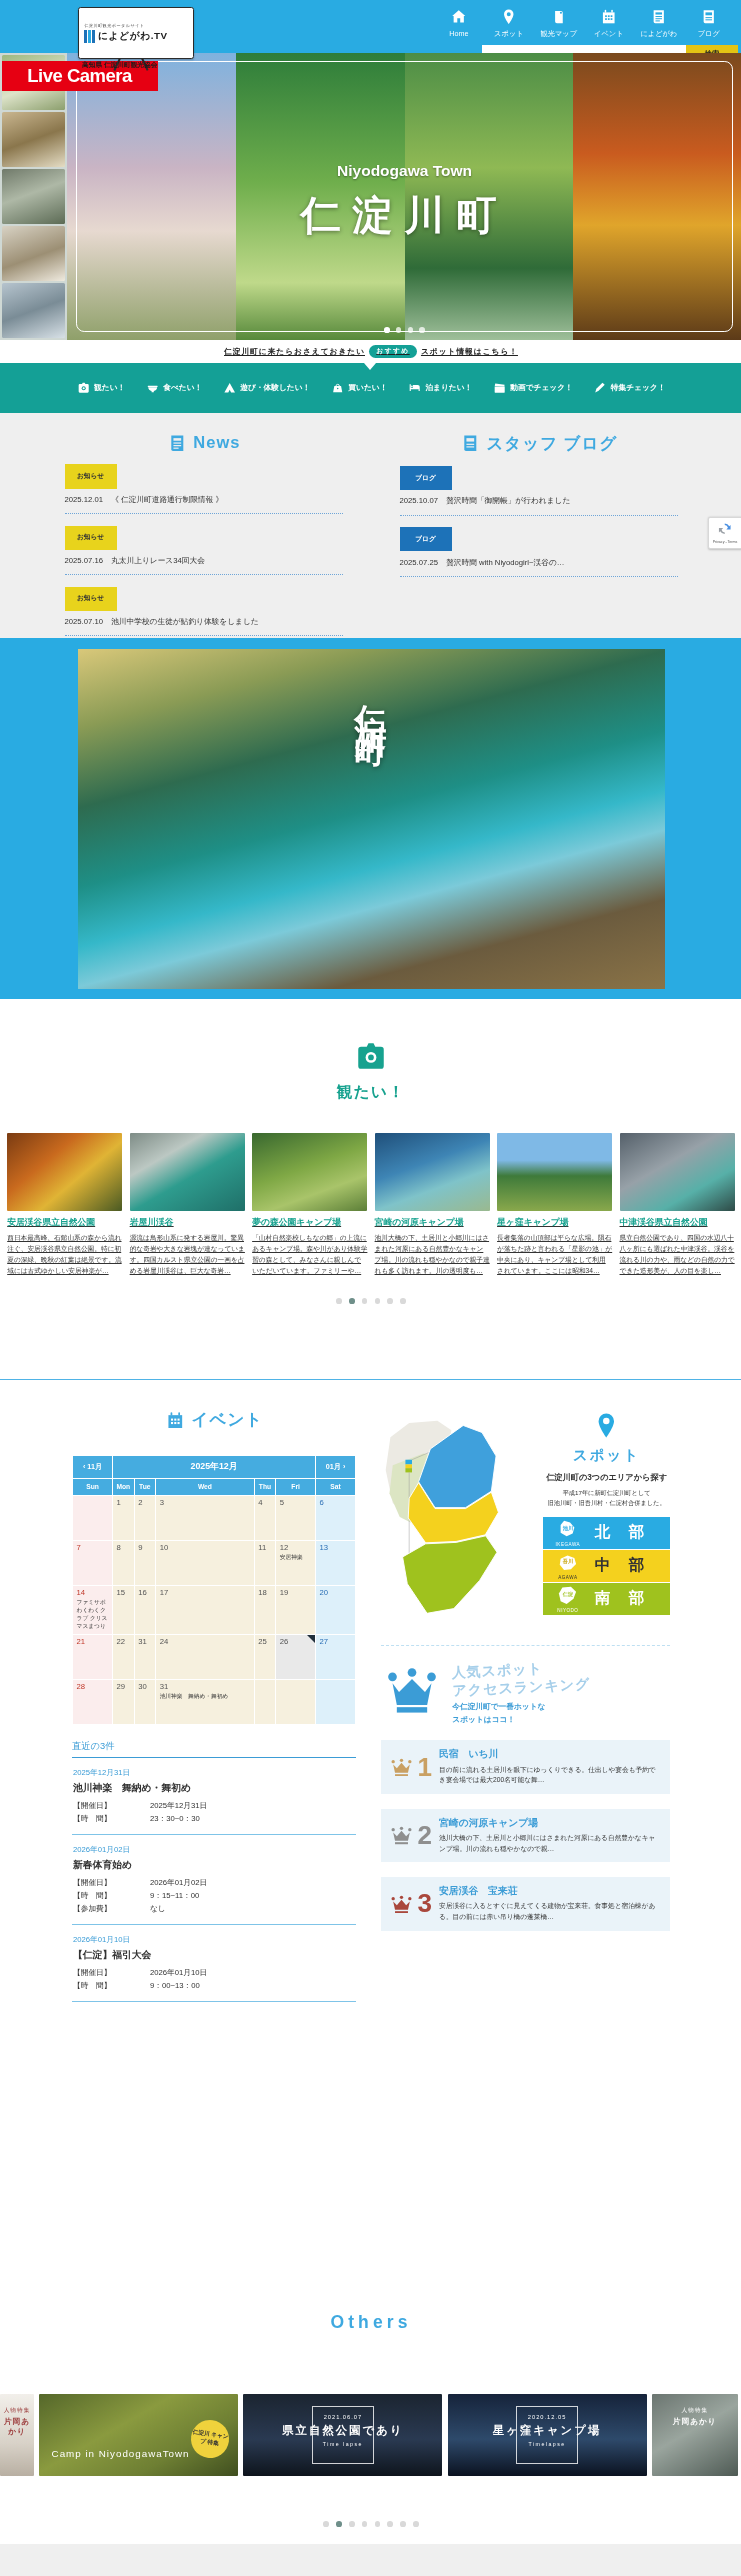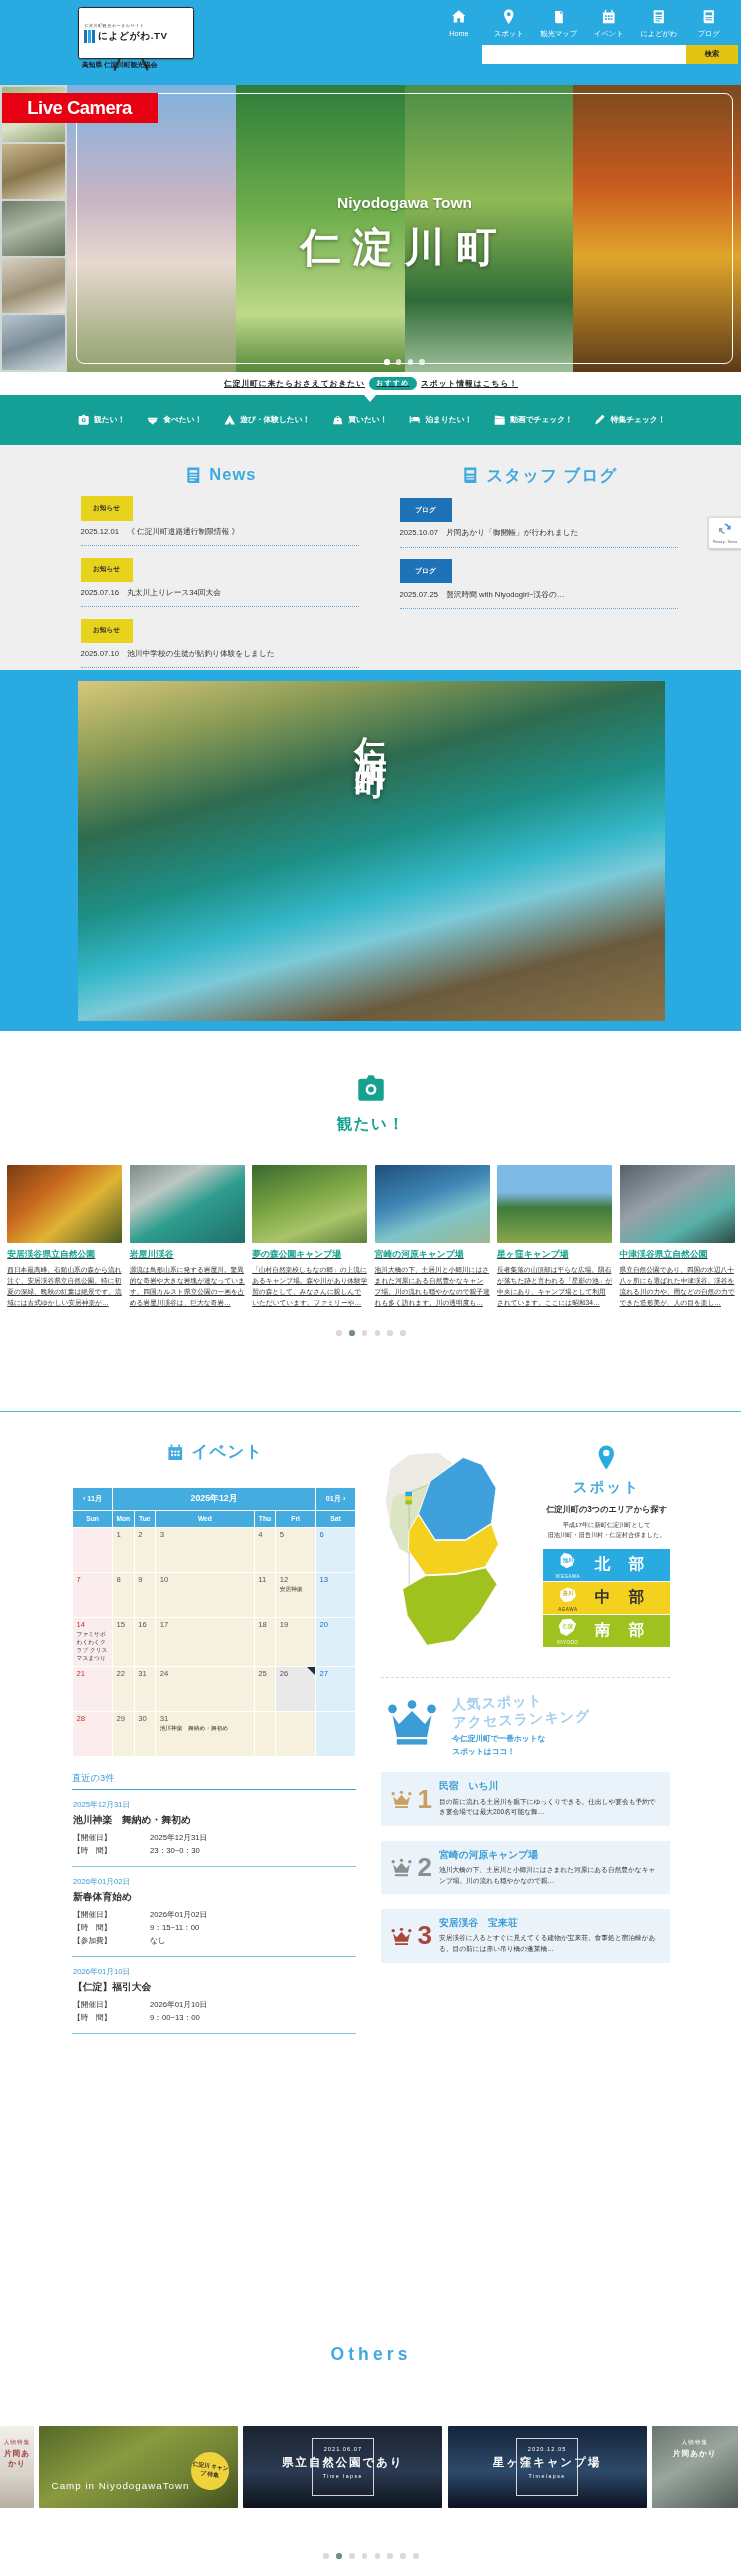--- a/index.html
+++ b/index.html
@@ -1,21 +1,21 @@
 <!DOCTYPE html>
 <html style="font-size:8.2px"><head>
 <meta charset="utf-8">
 <style>
   * { margin:0; padding:0; box-sizing:border-box; }
   body { width:742px; margin:0 auto; font-family:"Liberation Sans","DejaVu Sans",sans-serif; color:#333; background:#fff; position:relative; }
   .page { position:relative; width:742px; overflow:hidden; }
   ul { list-style:none; }
 
   
-  .hdr { position:relative; height:85px; background:#29ABE2; }
+  .hdr { position:relative; height:53px; background:#29ABE2; }
   .logo-board { position:absolute; left:78px; top:7.2px; width:116px; height:52px; background:#fff; border:1px solid #2b2b2b; border-radius:2.6px; box-shadow:0 1px 2.1px rgba(0,0,0,.25); display:flex; flex-direction:column; justify-content:center; padding:4.1px 5.2px; z-index:3; }
   .logo-tag { font-size:4.1px; color:#444; letter-spacing:0.5px; margin-bottom:2.1px; }
   .logo-row { display:flex; align-items:center; gap:3.1px; }
   .logo-bars { display:flex; gap:1.5px; }
   .logo-bars i { width:2.6px; height:13.4px; background:#1D72B8; display:block; }
   .logo-bars i:nth-child(2){ background:#29ABE2; }
   .logo-name { font-size:9.8px; font-weight:bold; color:#222; letter-spacing:0.5px; }
   .logo-leg1,.logo-leg2 { position:absolute; top:58px; width:1.5px; height:13.4px; background:#2b2b2b; z-index:2; }
   .logo-leg1 { left:116px; transform:rotate(25deg); }
   .logo-leg2 { left:144px; transform:rotate(-25deg); }
@@ -57,21 +57,21 @@
   .ticker { height:23px; background:#fff; display:flex; align-items:center; justify-content:center; gap:4.1px; font-size:7.7px; font-weight:bold; color:#222; letter-spacing:1px;text-decoration:underline; }
   .osusume { background:#14A096; color:#fff; border-radius:7.7px; padding:2.1px 7.2px; font-size:6.7px; letter-spacing:1.5px; }
   .qbar { position:relative; height:50px; background:#14A096; display:flex; align-items:center; justify-content:center; gap:20.6px; }
   .qbar::before { content:""; position:absolute; top:0; left:50%; margin-left:-6.7px; border-left:6.7px solid transparent; border-right:6.7px solid transparent; border-top:7.2px solid #fff; }
   .qitem { display:flex; align-items:center; gap:4.1px; color:#fff; font-size:7.7px; font-weight:bold; }
   .qitem svg { width:13.4px; height:13.4px; fill:#fff; }
 
   
   .newsband { height:225px; background:#EFEFEF; }
   .nb-wrap { width:613px; margin:0 auto; display:flex; justify-content:space-between; padding-top:19.6px; }
-  .nb-col { width:278px;margin-left:16px; }
+  .nb-col { width:278px; }
   .sec-h { display:flex; align-items:center; justify-content:center; gap:6.2px; color:#3FA9E0; font-size:16.5px; letter-spacing:1px; }
   .sec-h svg { width:20.6px; height:20.6px; fill:#3FA9E0; }
   .nitem { margin-top:11.3px; border-bottom:0.5px dotted #6FA6D8; padding-bottom:8.2px; }
   .nitem .badge { display:inline-block; width:52px; text-align:center; padding:7.7px 0; font-size:6.7px; font-weight:bold; }
   .badge-news { background:#E8D31C; color:#333; }
   .badge-blog { background:#1D72B8; color:#fff; }
   .nitem p { margin-top:6.2px; font-size:7.7px; color:#333; }
   .nitem p .dt { margin-right:8.2px; }
 
   
@@ -401,21 +401,21 @@
               <g fill="#EFEFEF">
                 <rect x="7.5" y="6" width="9" height="4"></rect>
                 <rect x="7.5" y="12.5" width="9" height="1.4"></rect>
                 <rect x="7.5" y="15.5" width="9" height="1.4"></rect>
               </g>
             </svg>
           <span>スタッフ ブログ</span>
         </h2>
         <div class="nitem">
           <span class="badge badge-blog">ブログ</span>
-          <p><span class="dt">2025.10.07</span><span>片岡あかり「御開帳」が行われました</span></p>
+          <p><span class="dt">2025.10.07</span><span>贅沢時間「御開帳」が行われました</span></p>
         </div>
         <div class="nitem">
           <span class="badge badge-blog">ブログ</span>
           <p><span class="dt">2025.07.25</span><span>贅沢時間 with Niyodogirl~渓谷の…</span></p>
         </div>
       </div>
     </div>
   </section>
 
   <section class="feature">

